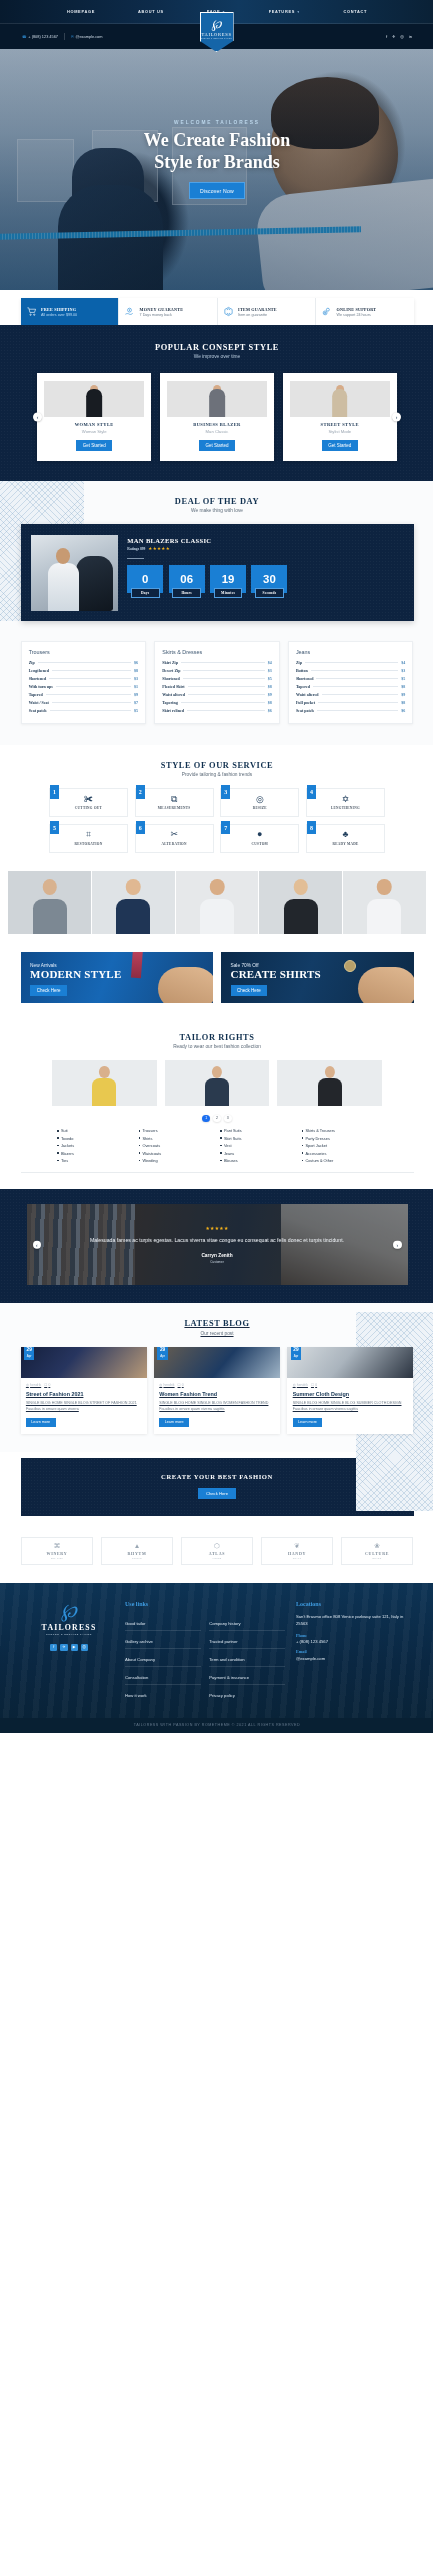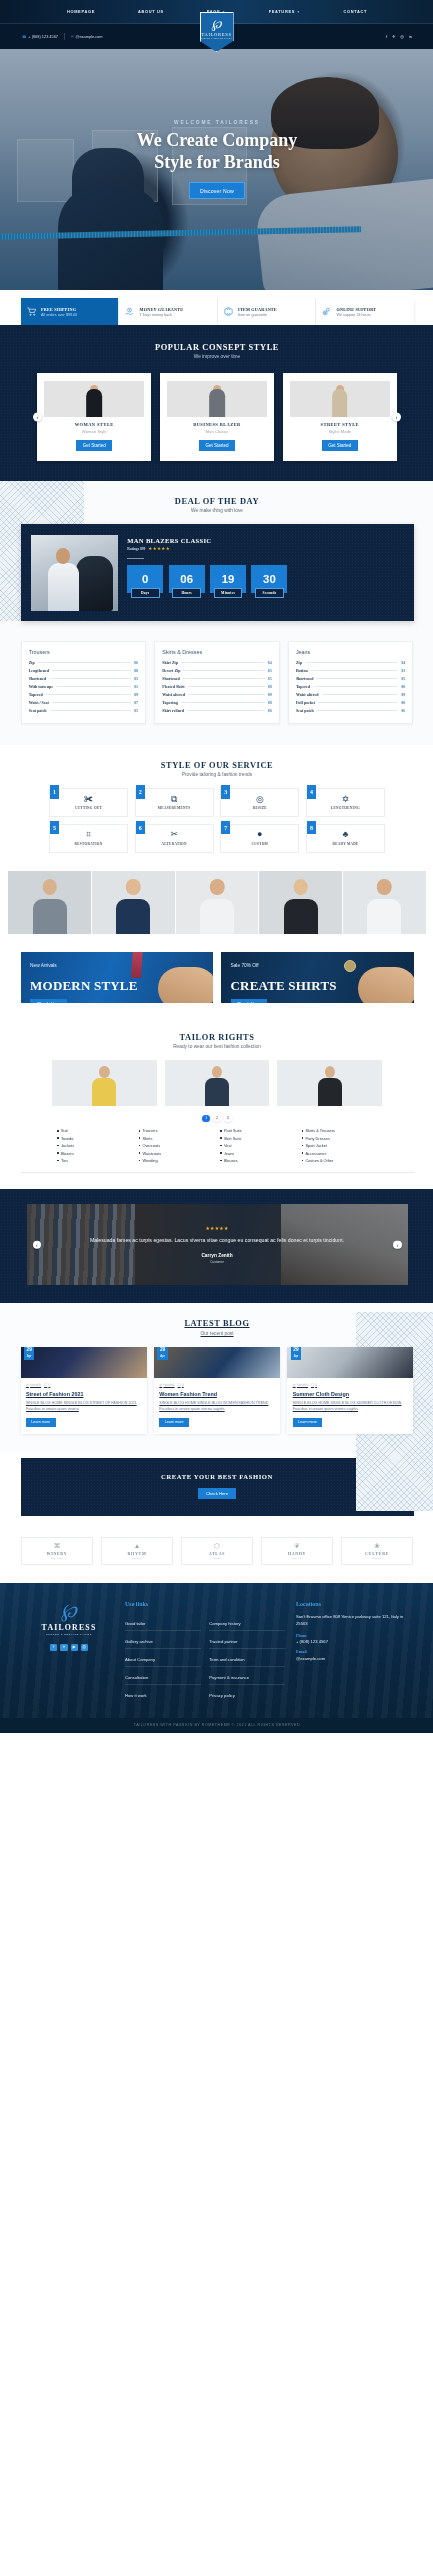--- a/index.html
+++ b/index.html
@@ -228,21 +228,21 @@
 
   
   .promo-wrap{display:flex;gap:7.8px;padding:18px 20.5px 20.5px;background:#fff;}
   .promo{flex:1;height:51px;position:relative;overflow:hidden;padding:11px 9.6px;}
   .promo.a{background:linear-gradient(110deg,#0f4c8c 0%,#1667b5 45%,#12457c 100%);}
   .promo.b{background:linear-gradient(110deg,#0b2a4a 0%,#123c66 45%,#0c2946 100%);}
   .promo .tie{position:absolute;left:58%;top:-4.8px;width:10.2px;height:31px;background:linear-gradient(180deg,#c3455e,#8e2c43);transform:rotate(4deg);}
   .promo .watch{position:absolute;left:64%;top:8.4px;width:12px;height:12px;border-radius:50%;background:#b7a06a;border:1.2px solid #d7c48f;}
   .promo .hand{position:absolute;right:-3.6px;bottom:-7.2px;width:59px;height:43px;border-radius:24px;background:linear-gradient(200deg,#e0b992,#bb8f67);}
   .promo .kicker{position:relative;color:#e3eefa;font-size:4.8px;}
-  .promo .ttl{position:relative;font-family:"Liberation Serif",serif;color:#fff;font-size:13px;font-weight:700;margin-top:10px;letter-spacing:0.2px;}
+  .promo .ttl{position:relative;font-family:"Liberation Serif",serif;color:#fff;font-size:11px;font-weight:700;margin-top:0;letter-spacing:0.2px;}
   .promo .btn-blue{margin-top:5.4px;position:relative;}
 
   
   .archive-wrap{background:#fff;padding:9.6px 0 15.7px;}
   .arch-row{display:flex;gap:7.8px;padding:0 52px;margin-top:11px;}
   .arch-card{flex:1;height:46px;background:#e9ecee;position:relative;overflow:hidden;}
   .arch-card .ah{position:absolute;left:50%;transform:translateX(-50%);top:6px;width:10.2px;height:12px;border-radius:50%;background:#d9b08c;}
   .arch-card .ab{position:absolute;left:50%;transform:translateX(-50%);bottom:0;width:24px;height:28px;border-radius:7.8px 7.8px 0 0;}
   .pager{display:flex;justify-content:center;gap:3px;margin-top:8.4px;}
   .pg{width:7.8px;height:7.8px;border-radius:50%;background:#fff;box-shadow:0 0.6px 1.8px rgba(0,0,0,.16);
@@ -423,21 +423,21 @@
   <div class="mannequin"></div>
   <div class="shoulder"></div>
   <div class="head"></div>
   <div class="hair"></div>
   <div class="arm"></div>
   <div class="tape"></div>
   <div class="tint"></div>
   <div class="hero-content">
     <div class="welcome">WELCOME TAILORESS</div>
     <h1>
-      <span>We Create Company</span><br>
+      <span>We Create Fashion</span><br>
       <span>Style for Brands</span>
     </h1>
     <div class="btn-primary">Discover Now</div>
   </div>
 </div>
 
 <div class="service-strip-wrap">
   <div class="service-strip" id="service-strip">
   <div class="svc active">
     <div class="ico">

